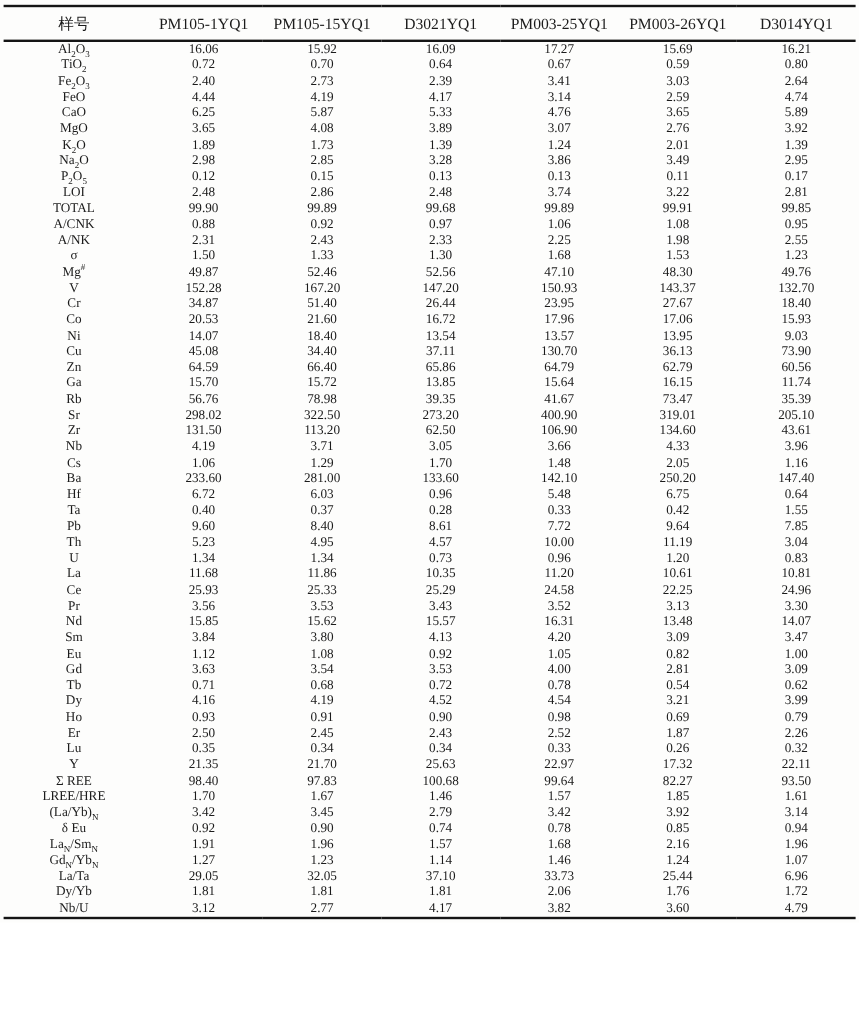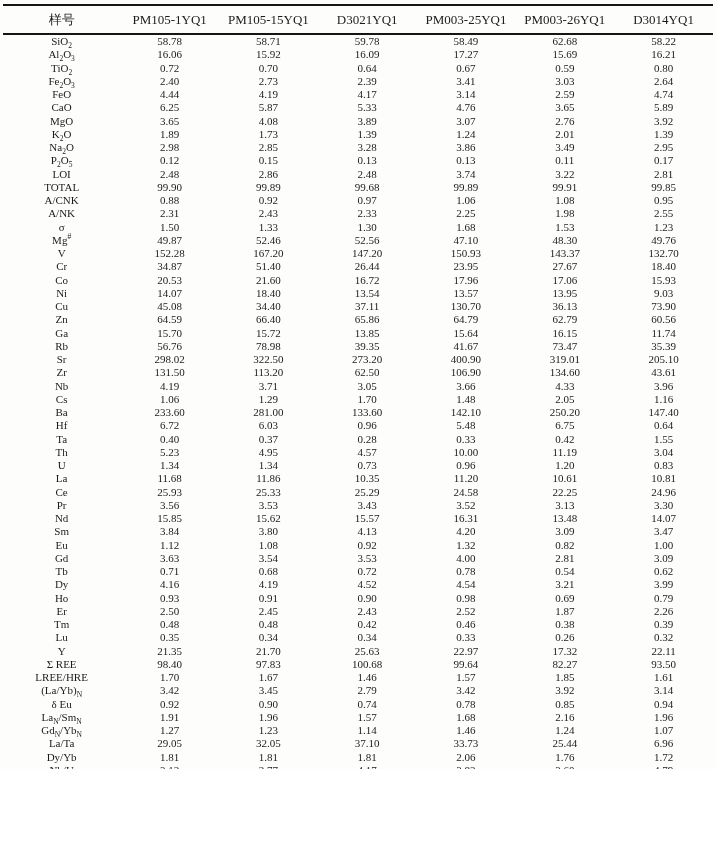--- a/index.html
+++ b/index.html
@@ -61,29 +61,20 @@
         <th>PM105-1YQ1</th>
         <th>PM105-15YQ1</th>
         <th>D3021YQ1</th>
         <th>PM003-25YQ1</th>
         <th>PM003-26YQ1</th>
         <th>D3014YQ1</th>
       </tr>
     </thead>
     <tbody id="table-body">
         <tr>
-          <td>SiO<sub>2</sub></td>
-          <td>58.78</td>
-          <td>58.71</td>
-          <td>59.78</td>
-          <td>58.49</td>
-          <td>62.68</td>
-          <td>58.22</td>
-        </tr>
-        <tr>
           <td>Al<sub>2</sub>O<sub>3</sub></td>
           <td>16.06</td>
           <td>15.92</td>
           <td>16.09</td>
           <td>17.27</td>
           <td>15.69</td>
           <td>16.21</td>
         </tr>
         <tr>
           <td>TiO<sub>2</sub></td>
@@ -340,20 +331,29 @@
         <tr>
           <td>Ta</td>
           <td>0.40</td>
           <td>0.37</td>
           <td>0.28</td>
           <td>0.33</td>
           <td>0.42</td>
           <td>1.55</td>
         </tr>
         <tr>
+          <td>Pb</td>
+          <td>9.60</td>
+          <td>8.40</td>
+          <td>8.61</td>
+          <td>7.72</td>
+          <td>9.64</td>
+          <td>7.85</td>
+        </tr>
+        <tr>
           <td>Th</td>
           <td>5.23</td>
           <td>4.95</td>
           <td>4.57</td>
           <td>10.00</td>
           <td>11.19</td>
           <td>3.04</td>
         </tr>
         <tr>
           <td>U</td>
@@ -407,21 +407,21 @@
           <td>4.13</td>
           <td>4.20</td>
           <td>3.09</td>
           <td>3.47</td>
         </tr>
         <tr>
           <td>Eu</td>
           <td>1.12</td>
           <td>1.08</td>
           <td>0.92</td>
-          <td>1.32</td>
+          <td>1.05</td>
           <td>0.82</td>
           <td>1.00</td>
         </tr>
         <tr>
           <td>Gd</td>
           <td>3.63</td>
           <td>3.54</td>
           <td>3.53</td>
           <td>4.00</td>
           <td>2.81</td>
@@ -457,29 +457,20 @@
         <tr>
           <td>Er</td>
           <td>2.50</td>
           <td>2.45</td>
           <td>2.43</td>
           <td>2.52</td>
           <td>1.87</td>
           <td>2.26</td>
         </tr>
         <tr>
-          <td>Tm</td>
-          <td>0.48</td>
-          <td>0.48</td>
-          <td>0.42</td>
-          <td>0.46</td>
-          <td>0.38</td>
-          <td>0.39</td>
-        </tr>
-        <tr>
           <td>Lu</td>
           <td>0.35</td>
           <td>0.34</td>
           <td>0.34</td>
           <td>0.33</td>
           <td>0.26</td>
           <td>0.32</td>
         </tr>
         <tr>
           <td>Y</td>

